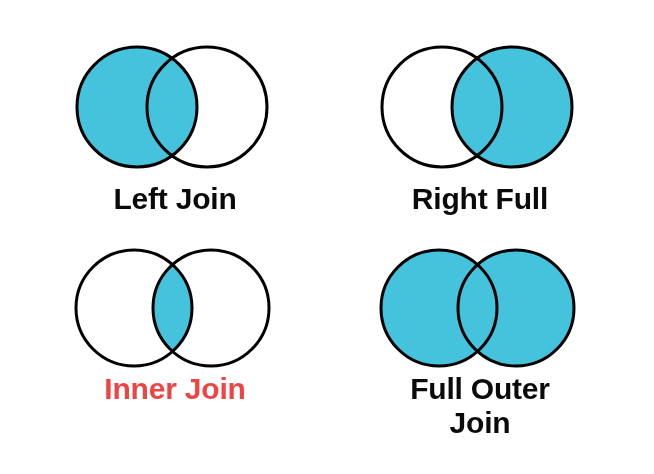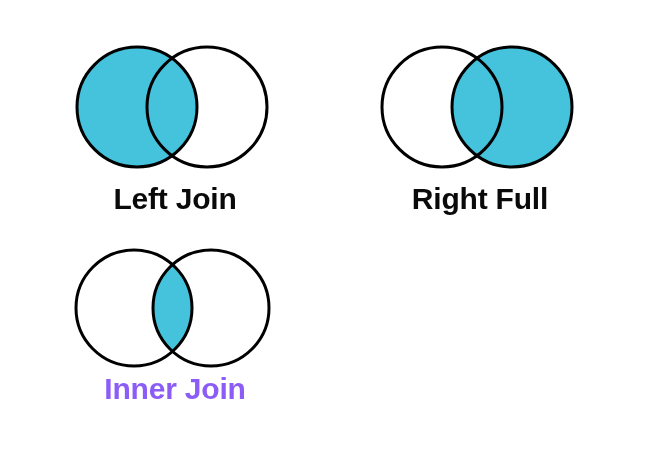--- a/index.html
+++ b/index.html
@@ -114,17 +114,29 @@
         </defs>
         <circle cx="60" cy="62" r="58" fill="#ffffff"></circle>
         <circle cx="137" cy="62" r="58" fill="#ffffff"></circle>
         <g clip-path="url(#clipL-inner)">
           <circle cx="137" cy="62" r="58" fill="#45c2dc"></circle>
         </g>
         <circle cx="60" cy="62" r="58" fill="none" stroke="#000000" stroke-width="3"></circle>
         <circle cx="137" cy="62" r="58" fill="none" stroke="#000000" stroke-width="3"></circle>
       </svg>
     </div>
-    <div class="venn-label" style="color: #8b5cf6;">Inner Join</div>
+    <div class="venn-label" style="color: #ef4444;">Inner Join</div>
   </div>
 
+  <div class="join-cell" id="cell-full-outer">
+    <div class="venn-wrap">
+      <svg width="205" height="125" viewBox="0 0 205 125" xmlns="http://www.w3.org/2000/svg">
+        <circle cx="60" cy="62" r="58" fill="#45c2dc"></circle>
+        <circle cx="137" cy="62" r="58" fill="#45c2dc"></circle>
+        <circle cx="60" cy="62" r="58" fill="none" stroke="#000000" stroke-width="3"></circle>
+        <circle cx="137" cy="62" r="58" fill="none" stroke="#000000" stroke-width="3"></circle>
+      </svg>
+    </div>
+    <div class="venn-label" style="color: rgb(10, 10, 10);">Full Outer
+Join</div>
+  </div>
 
 </div>
 
 </body></html>

